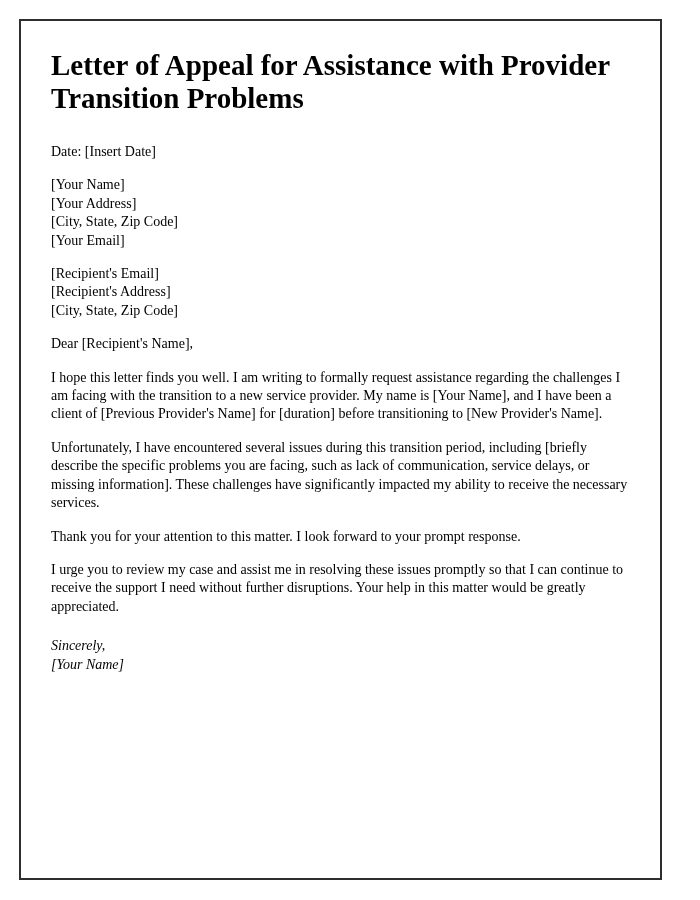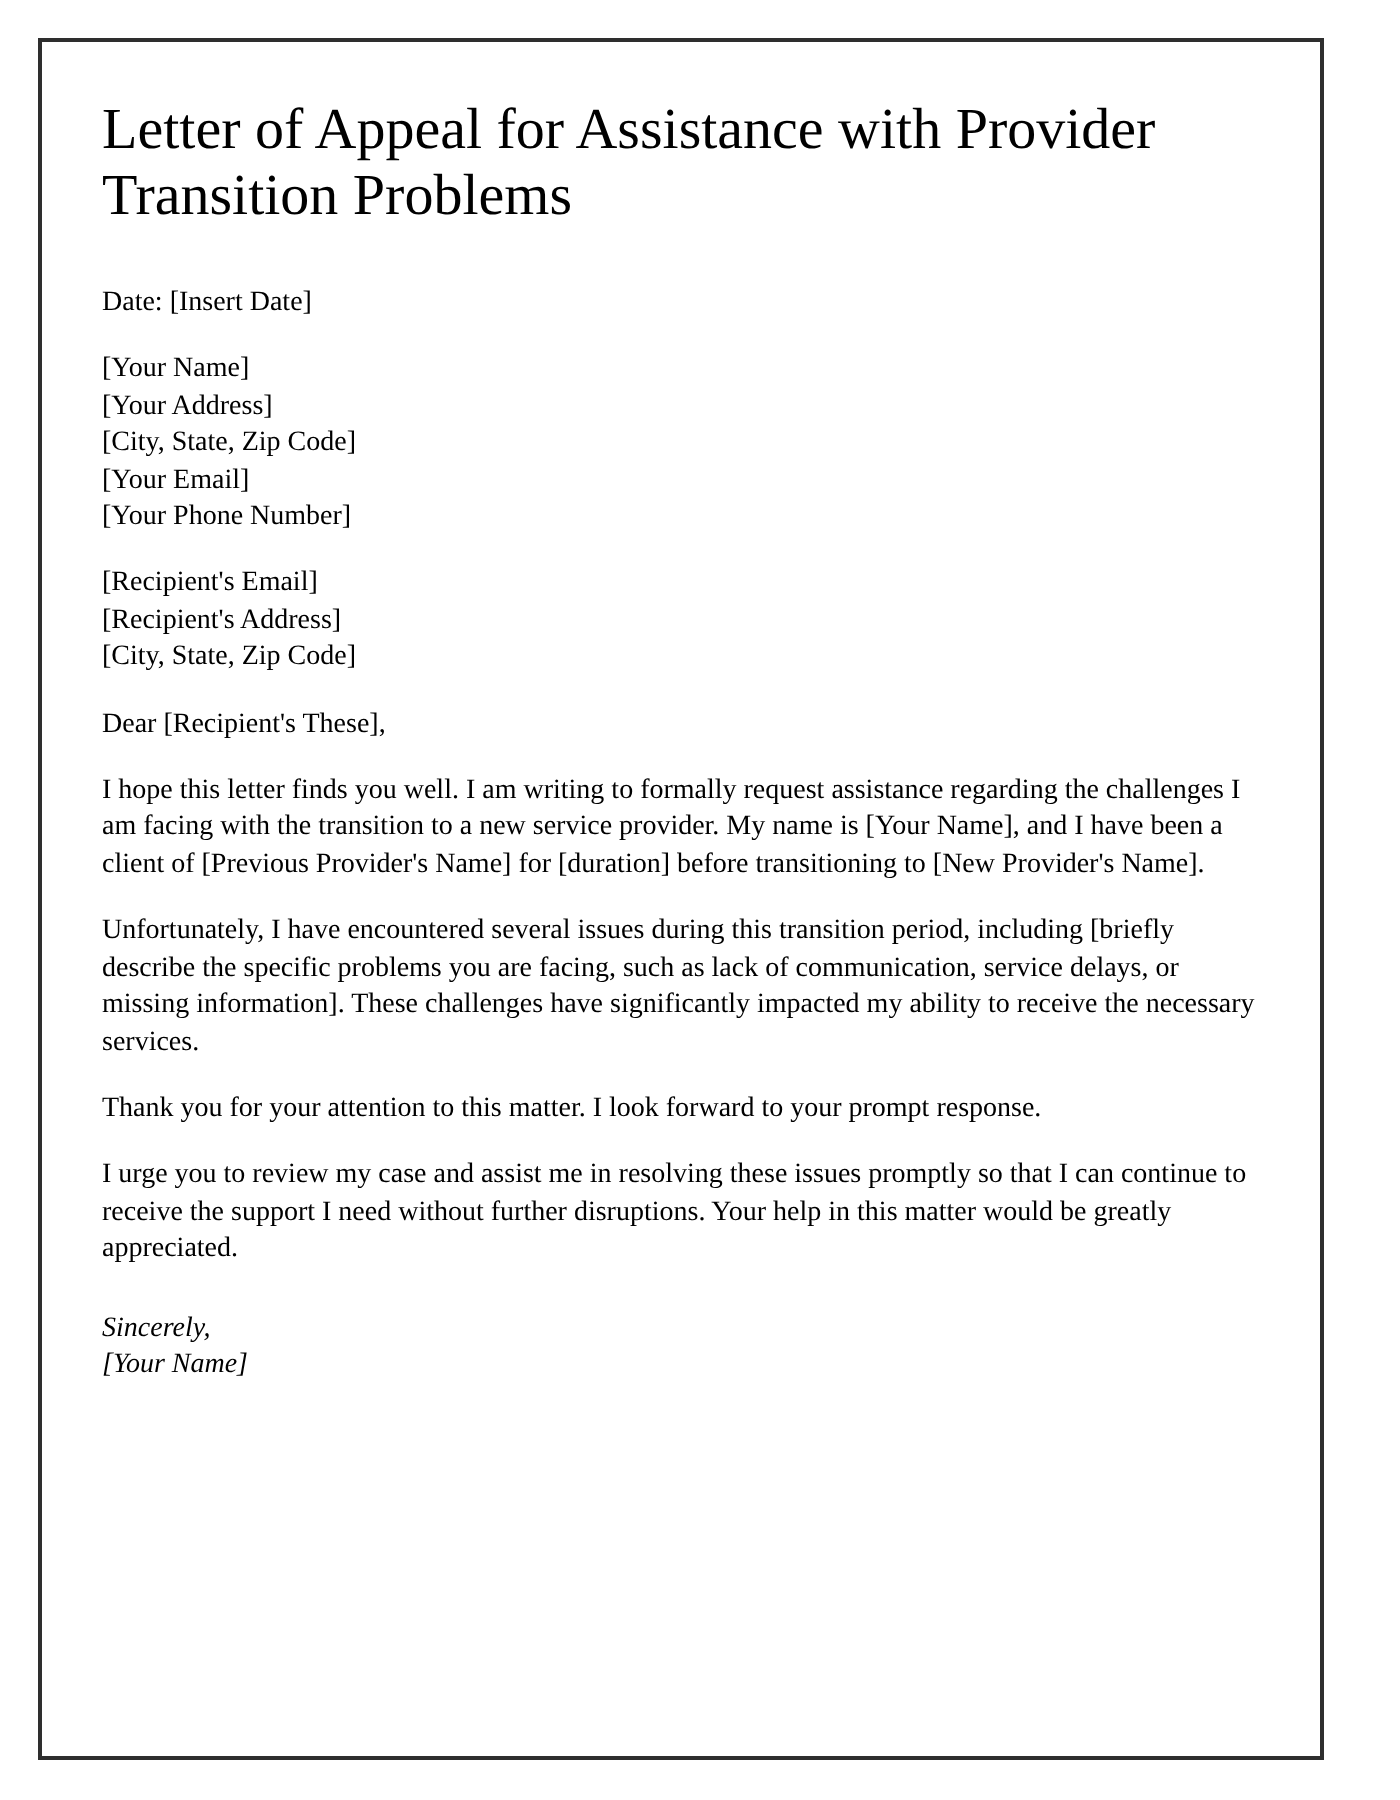--- a/index.html
+++ b/index.html
@@ -19,21 +19,21 @@
     height: 861px;
     box-sizing: border-box;
     border: 2px solid #2e2e2e;
     background: #ffffff;
     padding: 28px 32px 28px 30px;
     overflow: hidden;
   }
   .letter-title {
     font-size: 29px;
     line-height: 33px;
-    font-weight: normal;
+    font-weight: bold;
     margin: 0 0 28px 0;
     color: #000000;
   }
   .para, .block {
     font-size: 14px;
     line-height: 18.4px;
     margin: 15px 0;
   }
   .line {
     font-size: 14px;
@@ -51,30 +51,29 @@
 
   <h1 class="letter-title">Letter of Appeal for Assistance with Provider Transition Problems</h1>
 
   <p class="para">Date: [Insert Date]</p>
 
   <div class="block">
     <div class="line">[Your Name]</div>
     <div class="line">[Your Address]</div>
     <div class="line">[City, State, Zip Code]</div>
     <div class="line">[Your Email]</div>
-    <div class="line">[Your Phone Number]</div>
   </div>
 
   <div class="block">
     <div class="line">[Recipient's Email]</div>
     <div class="line">[Recipient's Address]</div>
     <div class="line">[City, State, Zip Code]</div>
   </div>
 
-  <p class="para">Dear [Recipient's These],</p>
+  <p class="para">Dear [Recipient's Name],</p>
 
   <p class="para">I hope this letter finds you well. I am writing to formally request assistance regarding the challenges I am facing with the transition to a new service provider. My name is [Your Name], and I have been a client of [Previous Provider's Name] for [duration] before transitioning to [New Provider's Name].</p>
 
   <p class="para">Unfortunately, I have encountered several issues during this transition period, including [briefly describe the specific problems you are facing, such as lack of communication, service delays, or missing information]. These challenges have significantly impacted my ability to receive the necessary services.</p>
 
   <p class="para">Thank you for your attention to this matter. I look forward to your prompt response.</p>
 
   <p class="para">I urge you to review my case and assist me in resolving these issues promptly so that I can continue to receive the support I need without further disruptions. Your help in this matter would be greatly appreciated.</p>
 
   <div class="block closing-block">

